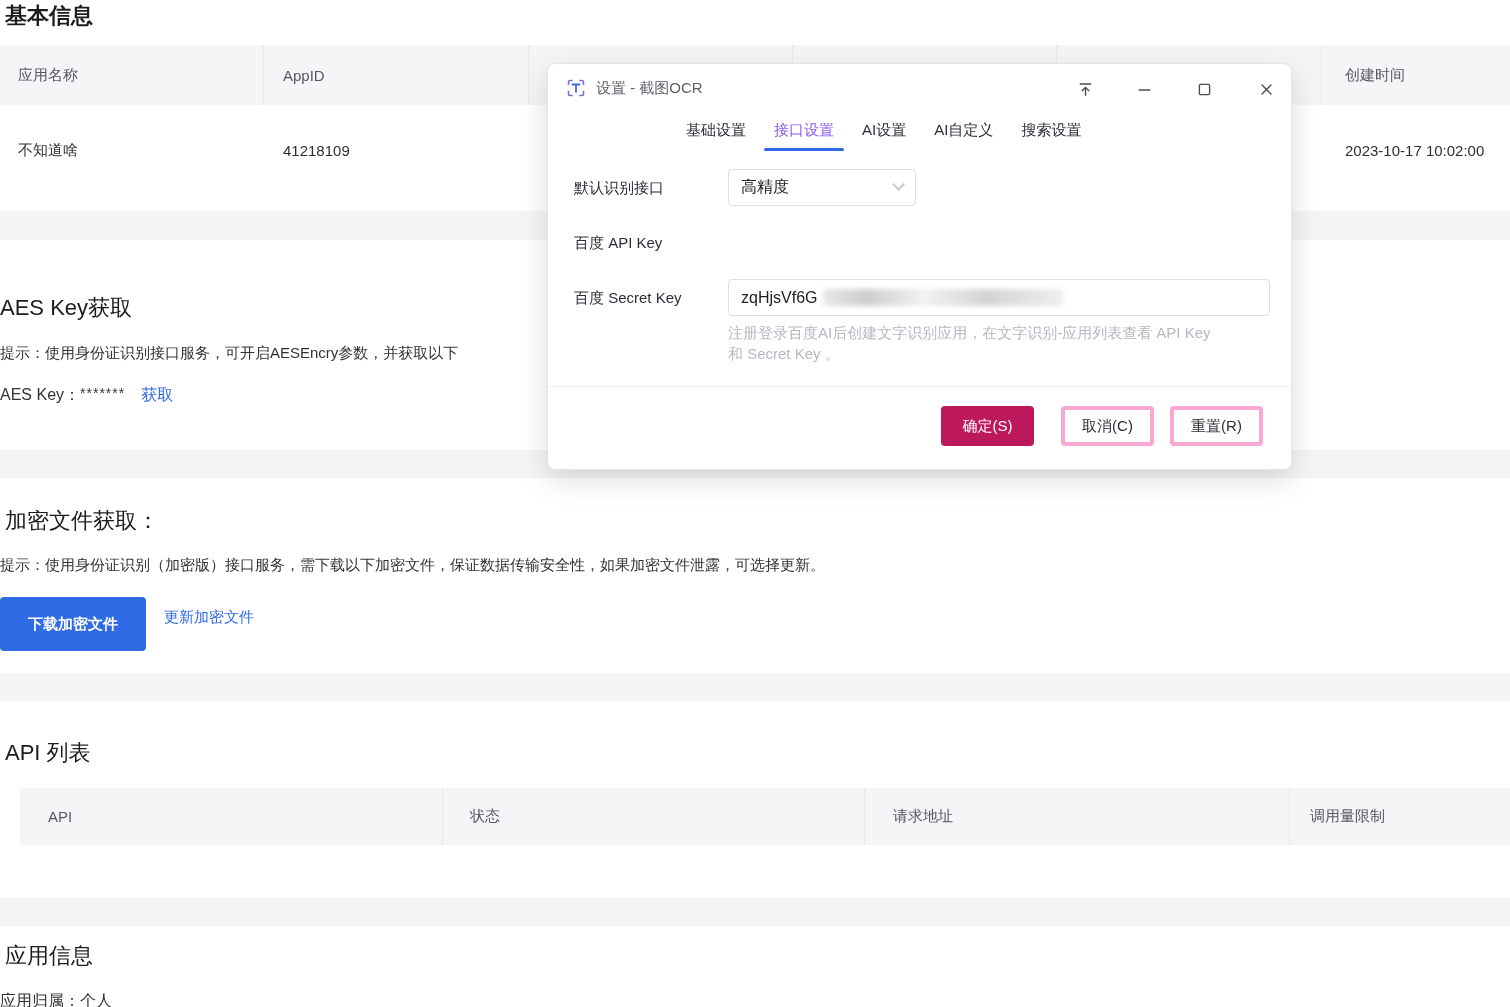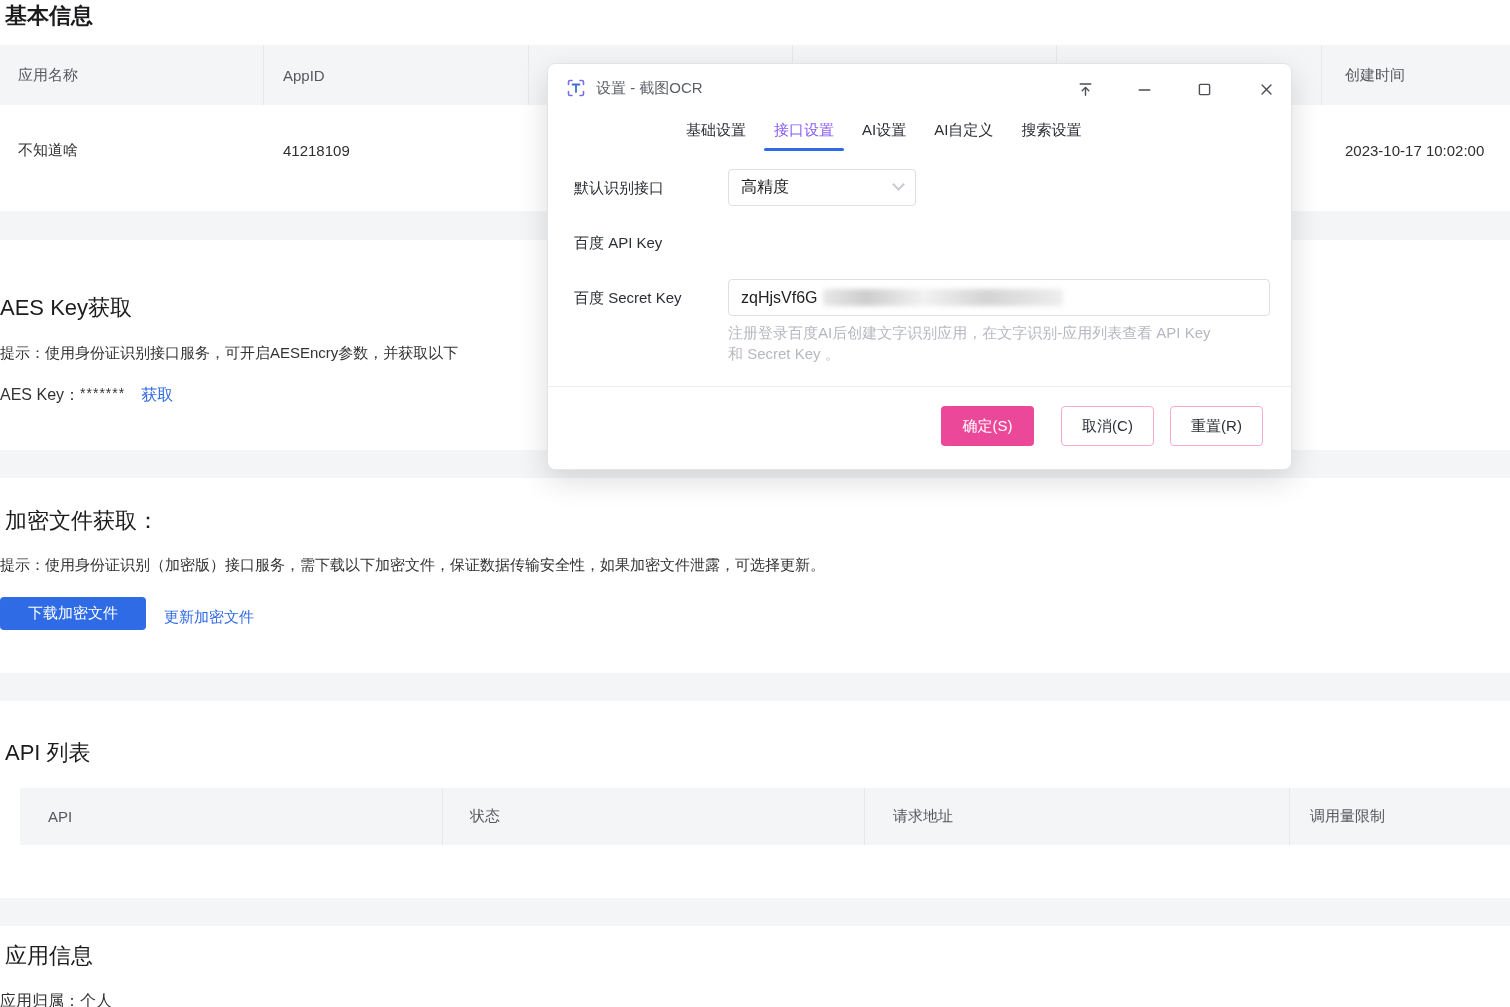--- a/index.html
+++ b/index.html
@@ -37,22 +37,22 @@
   .select-chevron { margin-left:auto; width:9px; height:9px; border-right:2px solid #c6cad1; border-bottom:2px solid #c6cad1;
                     transform:rotate(45deg); position:relative; top:-3px; }
   .censor { display:inline-block; height:17px; margin-left:6px; border-radius:3px;
             background:linear-gradient(90deg,#e8e8e8 0%,#cdcdcd 18%,#f2f2f2 42%,#d4d4d4 68%,#eeeeee 100%);
             filter:blur(2.5px); }
   .help { position:absolute; left:180px; font-size:15px; color:#b4b8bf; line-height:21px; }
   .help span { display:block; }
   .dlg-divider { position:absolute; left:0; right:0; top:322px; height:1px; background:#ebedf0; }
   .dlg-btn { position:absolute; top:342px; width:93px; height:40px; border-radius:4px; font-size:15px;
              display:flex; align-items:center; justify-content:center; cursor:pointer; }
-  .dlg-btn.primary { background:#ec4899; color:#fff; border:none; }
-  .dlg-btn.ghost { background:#fff; border:1px solid #f9a8d4; color:#2b2f36;text-align:center; }
+  .dlg-btn.primary { background:#be185d; color:#fff; border:none; }
+  .dlg-btn.ghost { background:#fff; border:4px solid #f9a8d4; color:#2b2f36;text-align:center; }
   svg { display:block; }
 </style>
 </head>
 <body>
 
 <div class="stage">
 
   <div class="sec-title" style="left:5px; top:1px; font-weight:700;text-align:center;">基本信息</div>
 
   <div class="thead" style="top:45px; height:60px;">
@@ -96,21 +96,21 @@
   <div class="sec-title" style="left:0; top:293px;">AES Key获取</div>
   <div class="tip" style="left:0; top:344px;">提示：使用身份证识别接口服务，可开启AESEncry参数，并获取以下</div>
   <div class="tip" style="left:0; top:385px; font-size:16px;">
     <span>AES Key：</span><span class="stars">*******</span><a class="link" style="margin-left:16px;">获取</a>
   </div>
 
   <div class="band" style="top:450px; height:28px;"></div>
 
   <div class="sec-title" style="left:5px; top:506px;">加密文件获取：</div>
   <div class="tip" style="left:0; top:556px;">提示：使用身份证识别（加密版）接口服务，需下载以下加密文件，保证数据传输安全性，如果加密文件泄露，可选择更新。</div>
-  <button class="btn-primary" style="left:0; top:597px; width:146px; height:33px;">下载加密文件</button>
+  <button class="btn-primary" style="left:0; top:597px; width:146px; height:54px;font-weight:bold;">下载加密文件</button>
   <a class="link" style="position:absolute; left:164px; top:608px; font-size:15px;">更新加密文件</a>
 
   <div class="band" style="top:673px; height:28px;"></div>
 
   <div class="sec-title" style="left:5px; top:738px;">API 列表</div>
   <div class="thead" style="top:788px; height:57px;margin-left:20px;">
     <div class="cell" style="width:423px; padding-left:28px;">
         <span>API</span>
       </div>
     <div class="cell" style="width:422px; padding-left:27px;">

